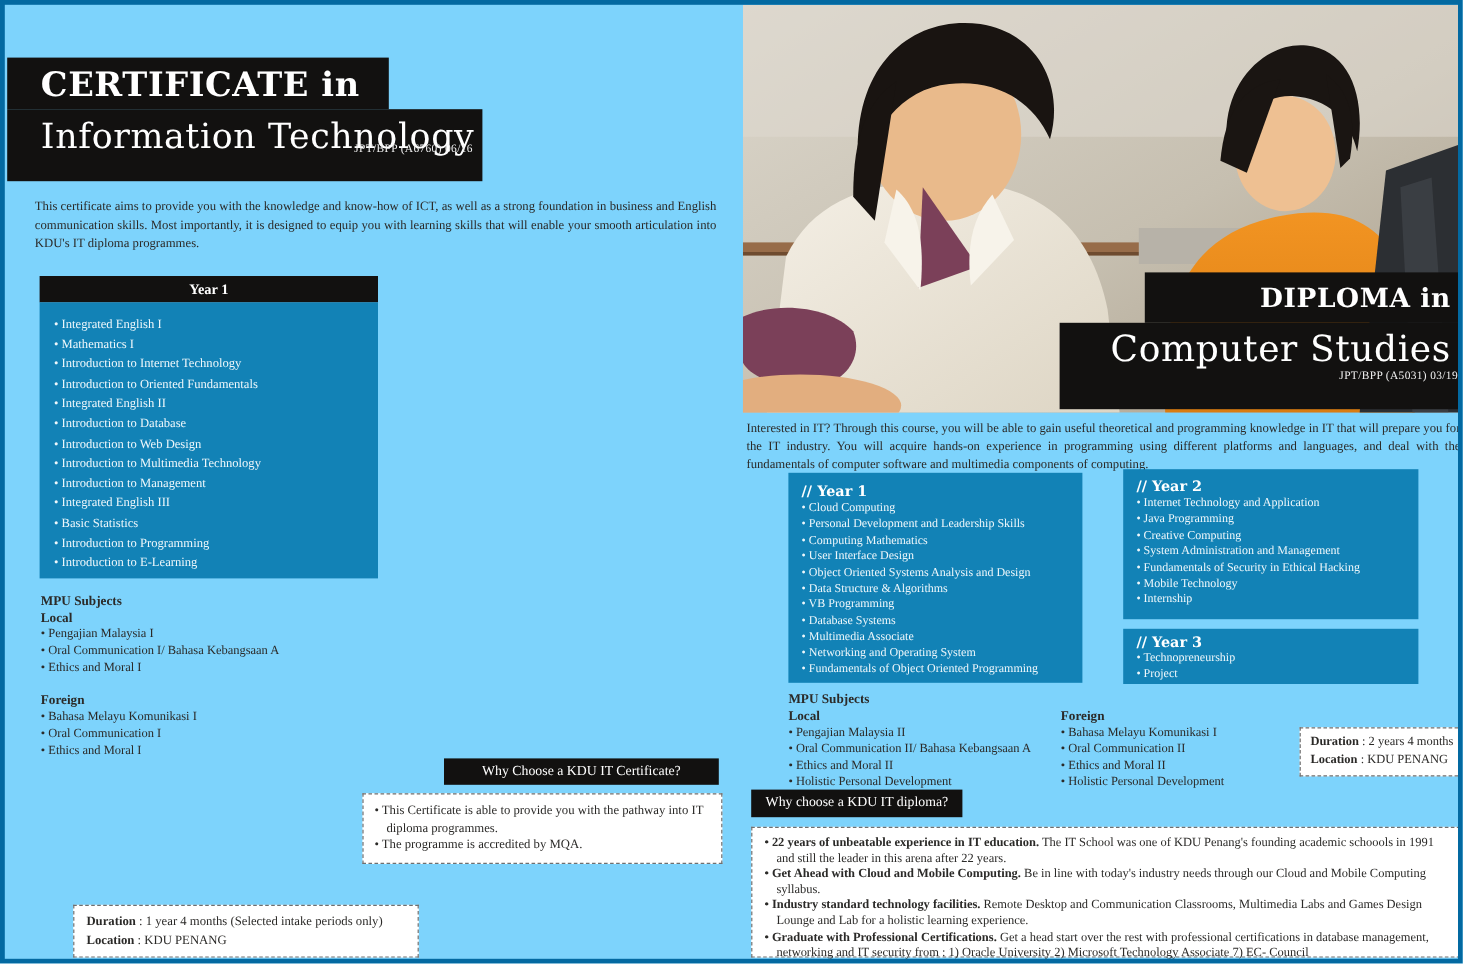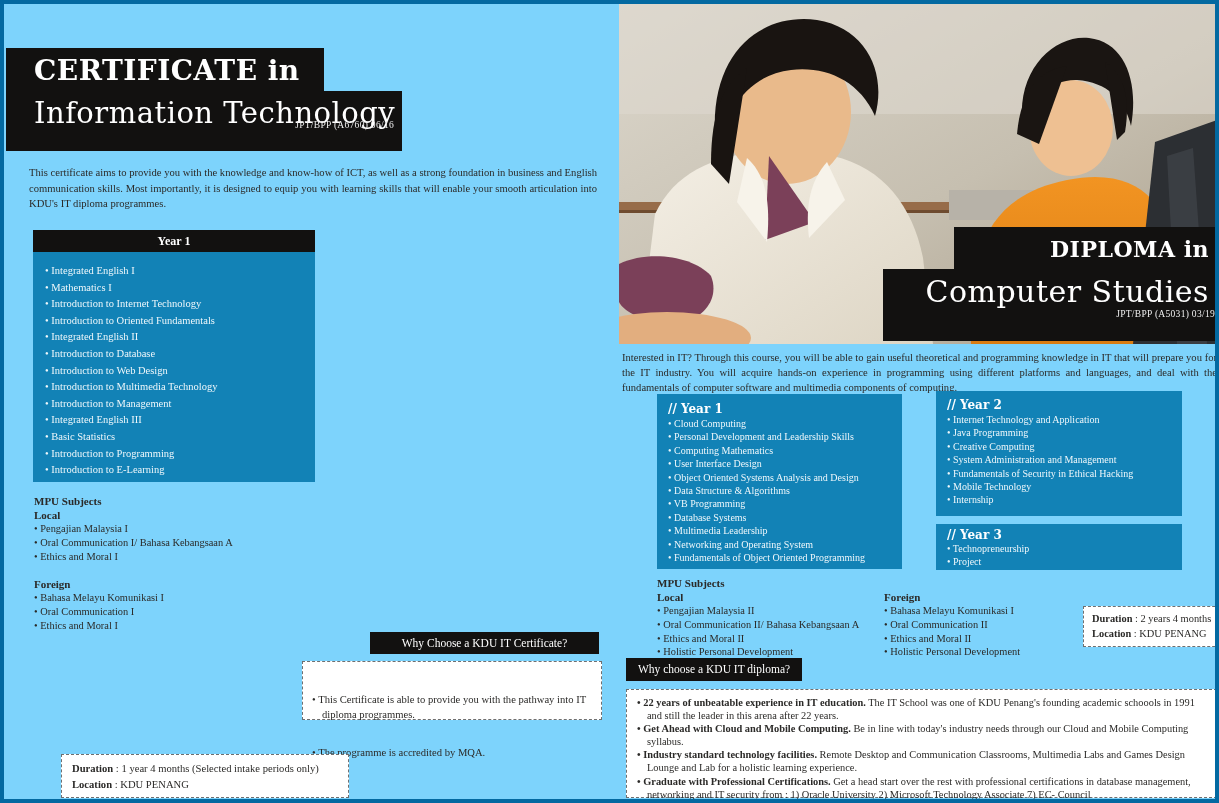--- a/index.html
+++ b/index.html
@@ -27,21 +27,21 @@
   .year-head-c{height:22px;line-height:22px;text-align:center;font-weight:bold;font-size:12px;}
   .lp-year-body{height:230px;padding:11px 12px;box-sizing:border-box;font-size:10.5px;}
   .lp-year-body .li{line-height:16.6px;}
   .mpu-h{font-weight:bold;font-size:11px;line-height:14px;}
   .mpu .li{font-size:10.4px;line-height:13.8px;}
   .lp-mpu{left:30px;top:490px;width:300px;}
   .gap14{height:14px;}
   .lp-why{left:366px;top:628px;width:229px;height:22px;line-height:22px;
     text-align:center;font-size:11.5px;}
   .lp-whypts{left:298px;top:657px;width:300px;height:59px;padding:7px 9px;font-size:10.6px;}
-  .lp-whypts .li{line-height:14.6px;margin-top:24px;}
+  .lp-whypts .li{line-height:14.6px;}
   .infobox{padding:6px 10px;font-size:10.6px;margin-left:24px;}
   .infobox .li{line-height:16px;}
   .lp-info{left:33px;top:750px;width:288px;height:44px;}
 
   
   .photo{left:615px;top:0;width:604px;height:340px;overflow:hidden;}
 
   
   .rp-title1{left:950px;top:223px;width:269px;height:42px;line-height:44px;
     text-align:right;padding-right:14px;font-size:22px;font-weight:bold;box-sizing:border-box;}
@@ -187,21 +187,21 @@
     <div class="year-head-l">// Year 1</div>
     <div>
         <div class="li">• Cloud Computing</div>
         <div class="li">• Personal Development and Leadership Skills</div>
         <div class="li">• Computing Mathematics</div>
         <div class="li">• User Interface Design</div>
         <div class="li">• Object Oriented Systems Analysis and Design</div>
         <div class="li">• Data Structure &amp; Algorithms</div>
         <div class="li">• VB Programming</div>
         <div class="li">• Database Systems</div>
-        <div class="li">• Multimedia Leadership</div>
+        <div class="li">• Multimedia Associate</div>
         <div class="li">• Networking and Operating System</div>
         <div class="li">• Fundamentals of Object Oriented Programming</div>
       </div>
   </div>
 
   <div class="abs bluebox rp-ybody rp-y2">
     <div class="year-head-l">// Year 2</div>
     <div>
         <div class="li">• Internet Technology and Application</div>
         <div class="li">• Java Programming</div>

